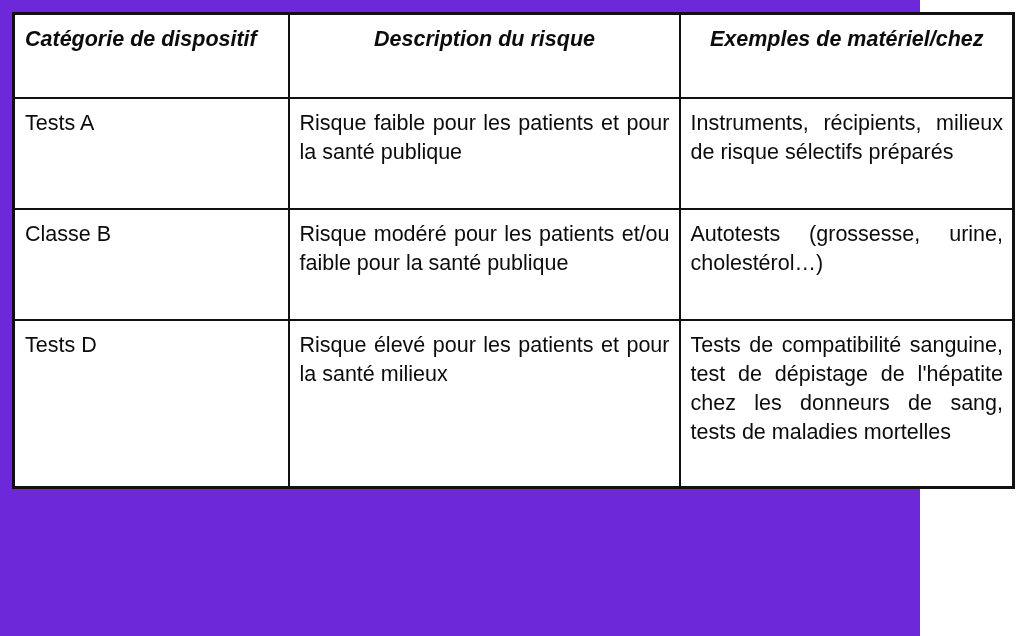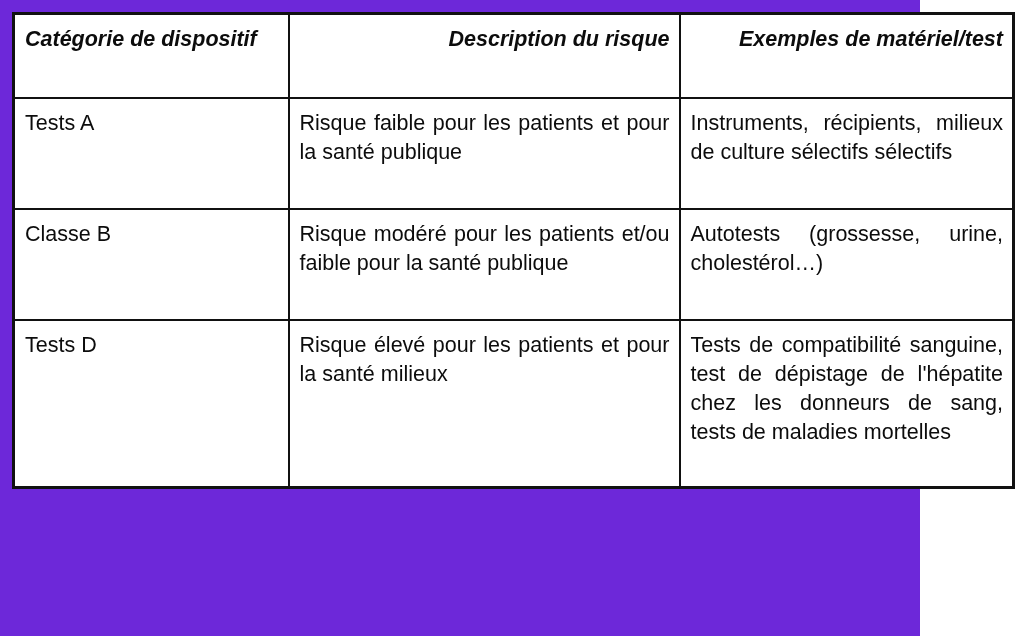--- a/index.html
+++ b/index.html
@@ -32,21 +32,21 @@
     vertical-align: top;
     padding: 10px 9px 8px 10px;
     font-size: 21.5px;
     line-height: 29px;
     color: #0c0c0c;
     overflow: hidden;
   }
   th.hdr {
     font-weight: bold;
     font-style: italic;
-    text-align: right;
+    text-align: center;
   }
   th.hdr.justify {
     text-align: justify;
     text-justify: inter-word;
   }
   td.cat {
     text-align: left;
   }
   td.just {
     text-align: justify;
@@ -65,26 +65,26 @@
   <table class="risk-table">
     <colgroup>
       <col style="width:275px">
       <col style="width:391px">
       <col style="width:334px">
     </colgroup>
     <tbody>
       <tr class="r-head">
         <th class="hdr justify">Catégorie de dispositif</th>
         <th class="hdr">Description du risque</th>
-        <th class="hdr">Exemples de matériel/test</th>
+        <th class="hdr">Exemples de matériel/chez</th>
       </tr>
       <tr class="r-a">
         <td class="cat">Tests A</td>
         <td class="just">Risque faible pour les patients et pour la santé publique</td>
-        <td class="just">Instruments, récipients, milieux de culture sélectifs sélectifs</td>
+        <td class="just">Instruments, récipients, milieux de risque sélectifs préparés</td>
       </tr>
       <tr class="r-b">
         <td class="cat">Classe B</td>
         <td class="just">Risque modéré pour les patients et/ou faible pour la santé publique</td>
         <td class="just">Autotests (grossesse, urine, cholestérol…)</td>
       </tr>
       <tr class="r-d">
         <td class="cat">Tests D</td>
         <td class="just">Risque élevé pour les patients et pour la santé milieux</td>
         <td class="just">Tests de compatibilité sanguine, test de dépistage de l'hépatite chez les donneurs de sang, tests de maladies mortelles</td>

